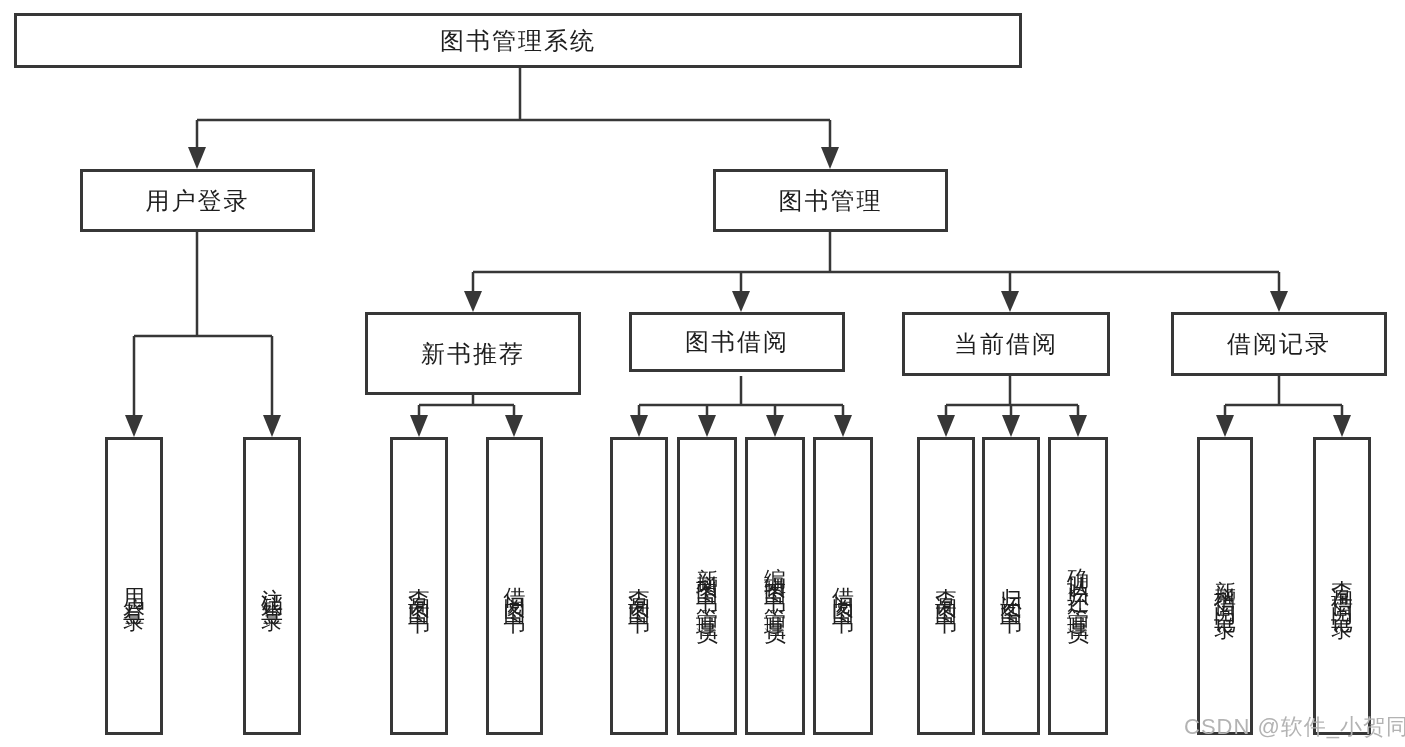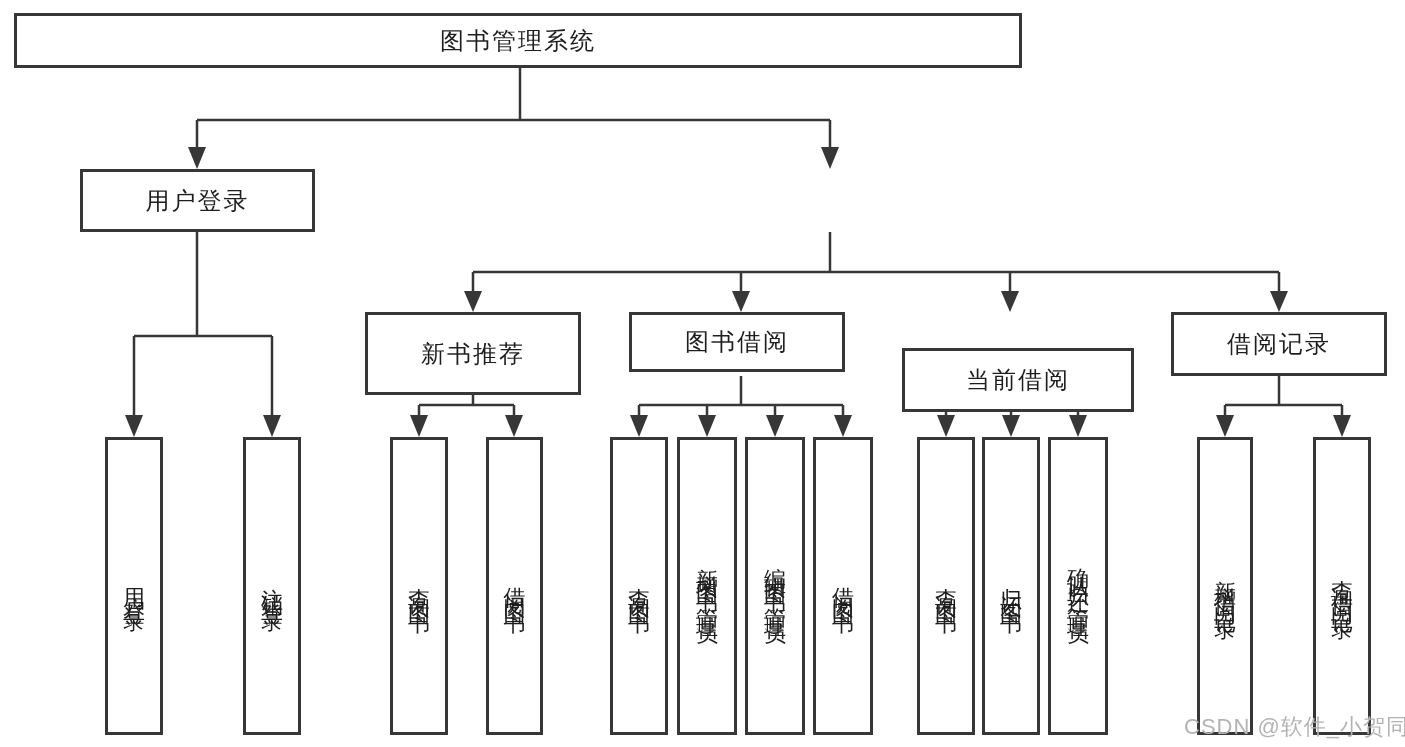--- a/index.html
+++ b/index.html
@@ -88,24 +88,25 @@
     <g>
       <path d="M1279 376 V405 M1225 405 H1342 M1225 405 V416 M1342 405 V416"></path>
       <polygon points="1216,415 1234,415 1225,437"></polygon>
       <polygon points="1333,415 1351,415 1342,437"></polygon>
     </g>
   </svg>
 
   <div class="node" style="left:14px;top:13px;width:1008px;height:55px;text-align:center;">图书管理系统</div>
 
   <div class="node" style="left:80px;top:169px;width:235px;height:63px;">用户登录</div>
+  <div class="node" style="left:713px;top:169px;width:235px;height:63px;">图书管理</div>
 
   <div class="node" style="left:365px;top:312px;width:216px;height:83px;">新书推荐</div>
   <div class="node" style="left:629px;top:312px;width:216px;height:60px;">图书借阅</div>
-  <div class="node" style="left:902px;top:312px;width:232px;height:64px;margin-top:36px;">当前借阅</div>
+  <div class="node" style="left:902px;top:312px;width:208px;height:64px;">当前借阅</div>
   <div class="node" style="left:1171px;top:312px;width:216px;height:64px;">借阅记录</div>
 
   <div class="node leaf" style="left:105px;top:437px;width:58px;height:298px;">用户登录</div>
   <div class="node leaf" style="left:243px;top:437px;width:58px;height:298px;">注销登录</div>
 
   <div class="node leaf" style="left:390px;top:437px;width:58px;height:298px;">查询图书</div>
   <div class="node leaf" style="left:486px;top:437px;width:57px;height:298px;">借阅图书</div>
 
   <div class="node leaf" style="left:610px;top:437px;width:58px;height:298px;">查询图书</div>
   <div class="node leaf" style="left:677px;top:437px;width:60px;height:298px;">新增图书（管理员）</div>

